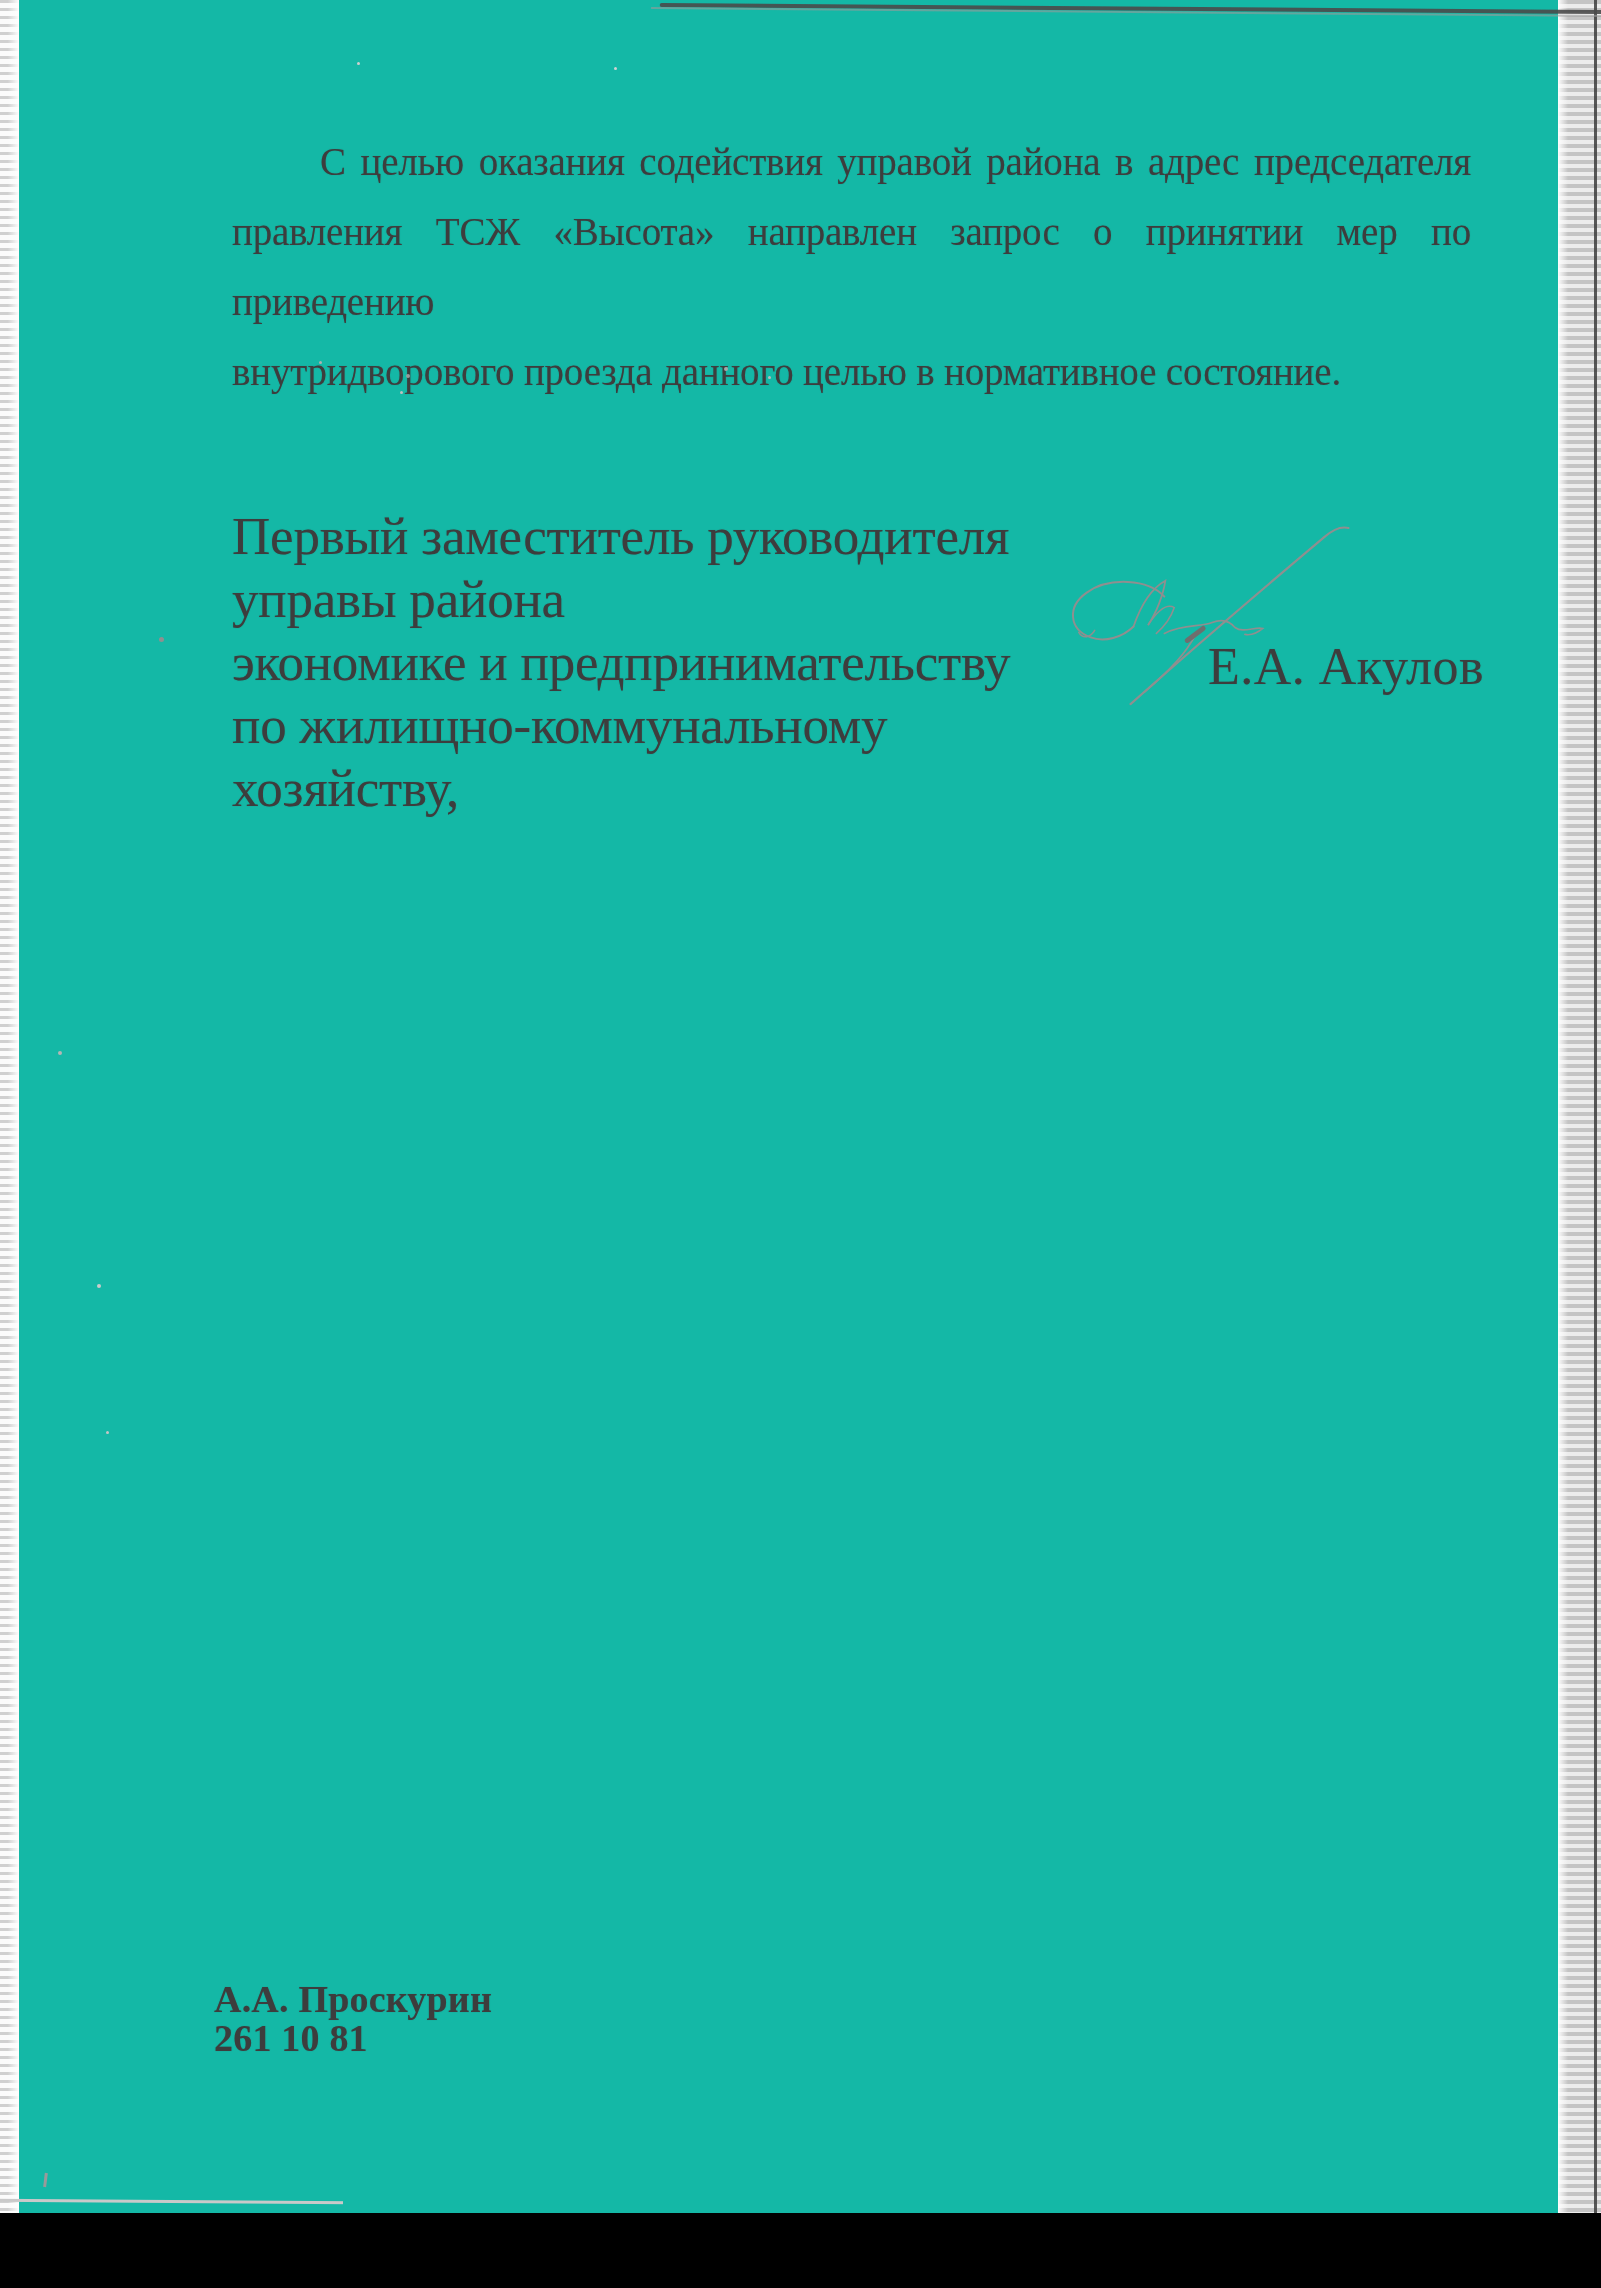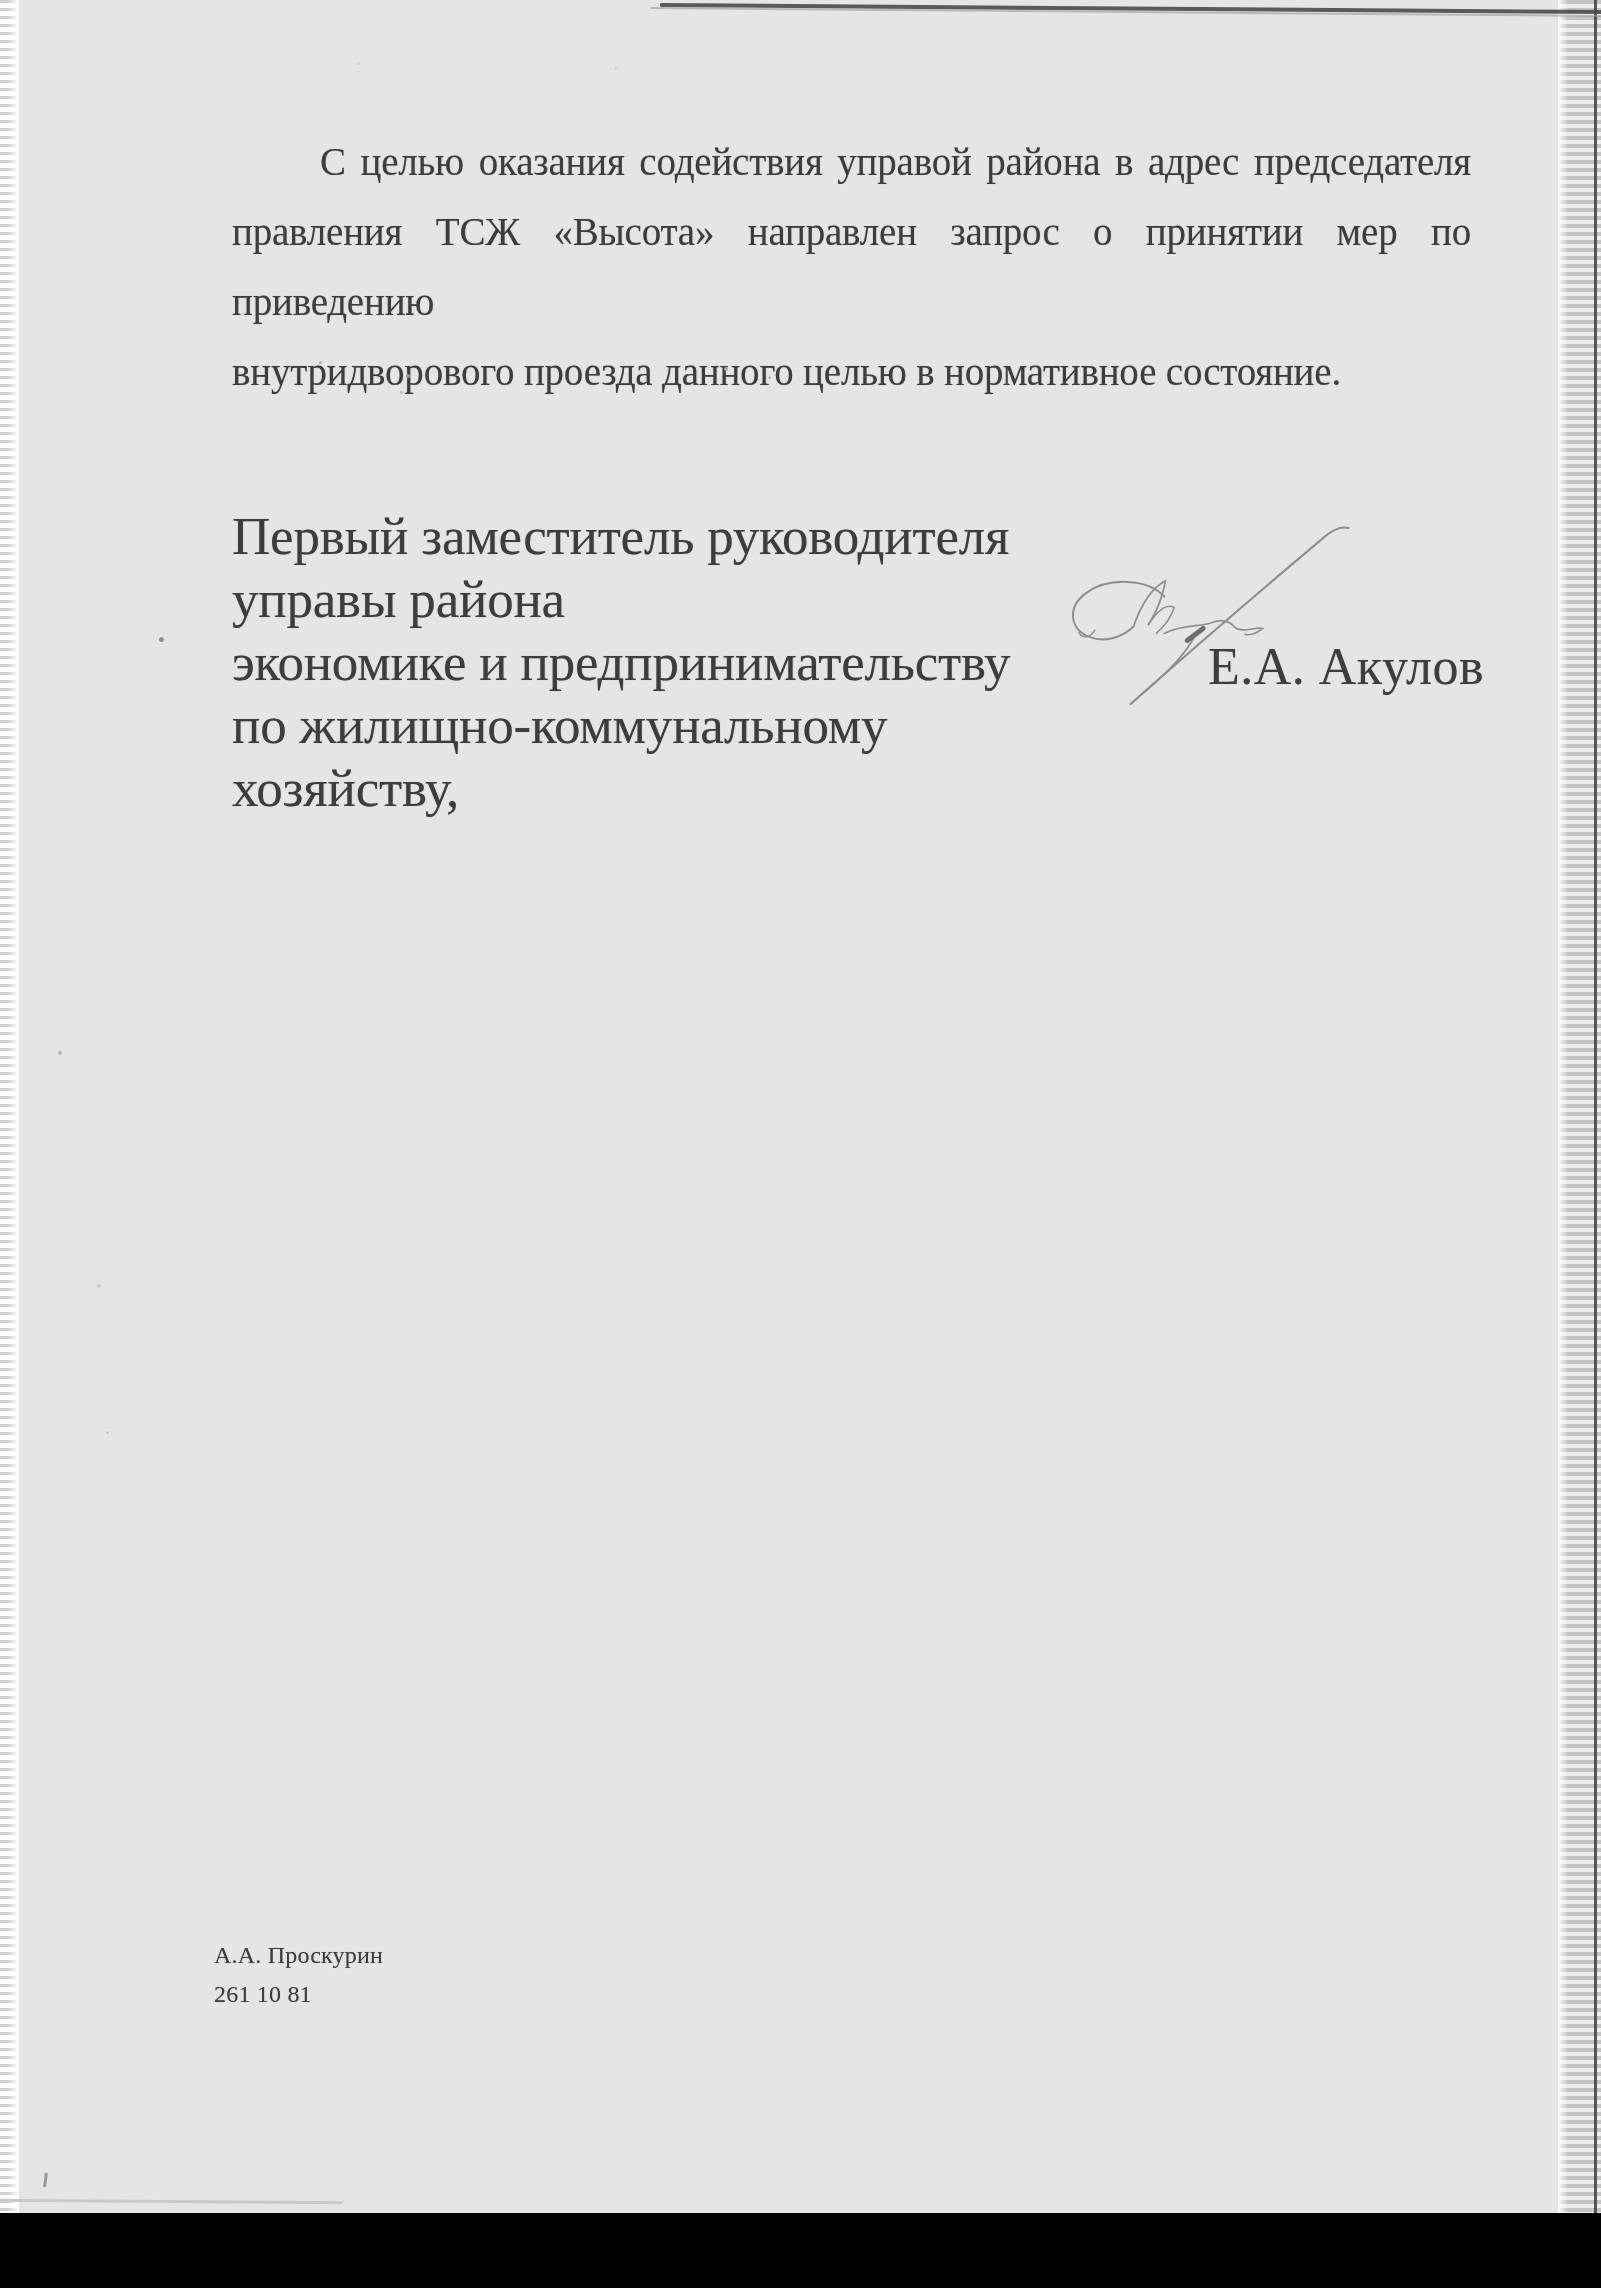--- a/index.html
+++ b/index.html
@@ -1,20 +1,20 @@
 <!DOCTYPE html>
 <html><head>
 <meta charset="utf-8">
 <style>
   html, body { margin: 0; padding: 0; background: #888; }
   .scan-page {
     position: relative;
     width: 1602px;
     height: 2289px;
-    background: #e5e5e5;
+    background: #14b8a6;
     overflow: hidden;
     font-family: "Liberation Serif", "DejaVu Serif", serif;
     color: #3d3d3d;
   }
   .ink { text-shadow: 0 0 1px rgba(61,61,61,.38); }
 
   
   .stripe-left {
     position: absolute; left: 0; top: 0; width: 19px; height: 2289px;
     background: repeating-linear-gradient(180deg, #d0d0d0 0px, #d0d0d0 3.5px, #fbfbfb 3.5px, #fbfbfb 8px);
@@ -64,22 +64,22 @@
     font-size: 53px; line-height: 63px; letter-spacing: -0.2px;
   }
   .signer-name {
     position: absolute; left: 1208px; top: 637px;
     font-size: 52px; letter-spacing: 0.5px;
   }
   .signature-svg { position: absolute; left: 1035px; top: 517px; width: 398px; height: 209px; }
 
   
   .footer-block {
-    position: absolute; left: 214px; top: 1936px;
-    font-size: 24px; line-height: 39px; letter-spacing: 0.2px;
+    position: absolute; left: 214px; top: 1980px;
+    font-size: 38px; line-height: 39px; letter-spacing: 0.2px; font-weight: bold;
   }
 
   
   .speck { position: absolute; border-radius: 50%; }
 </style>
 </head>
 <body>
 
 <div class="scan-page">
 

